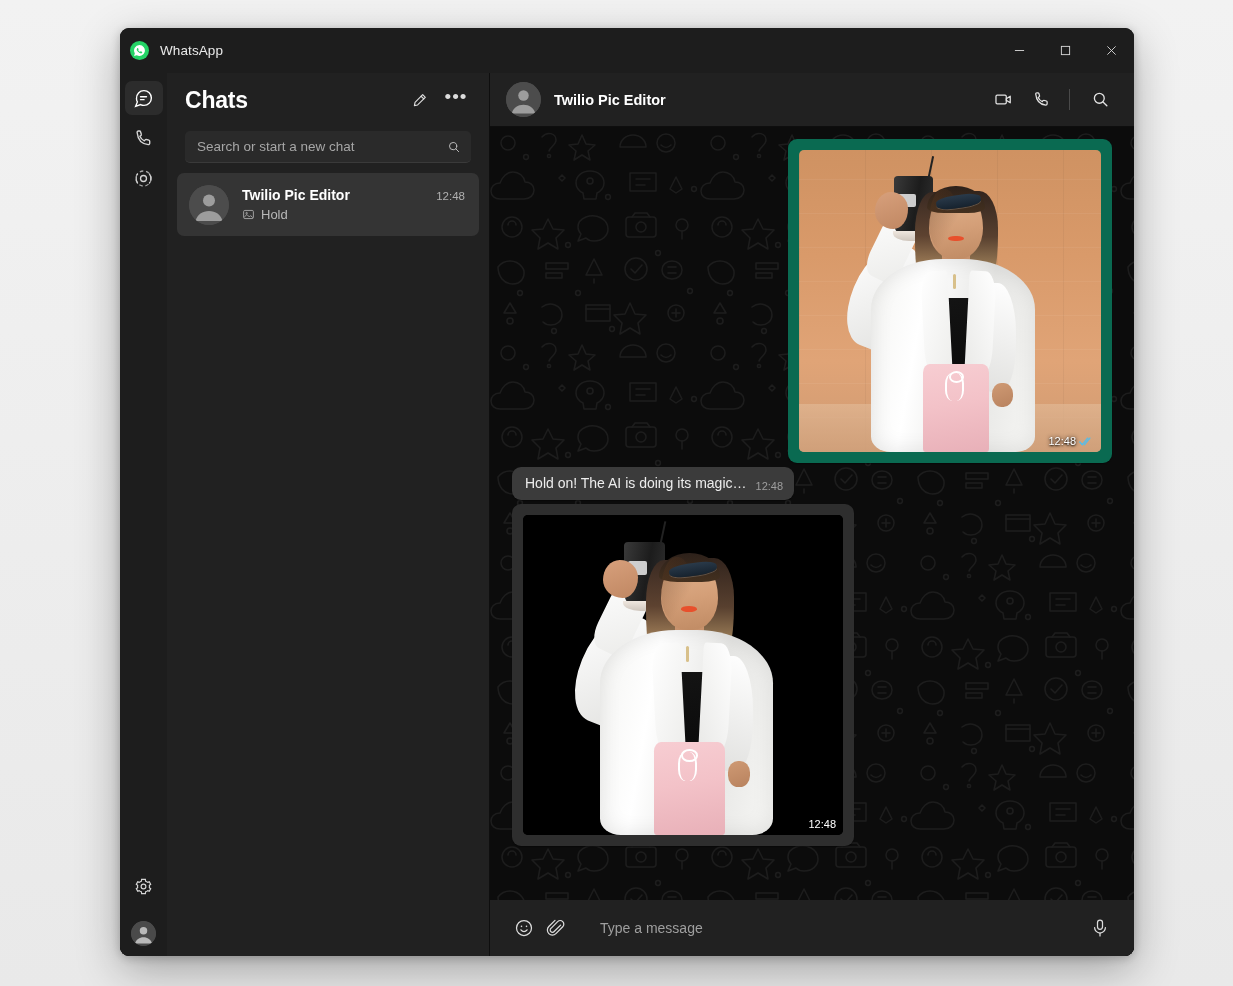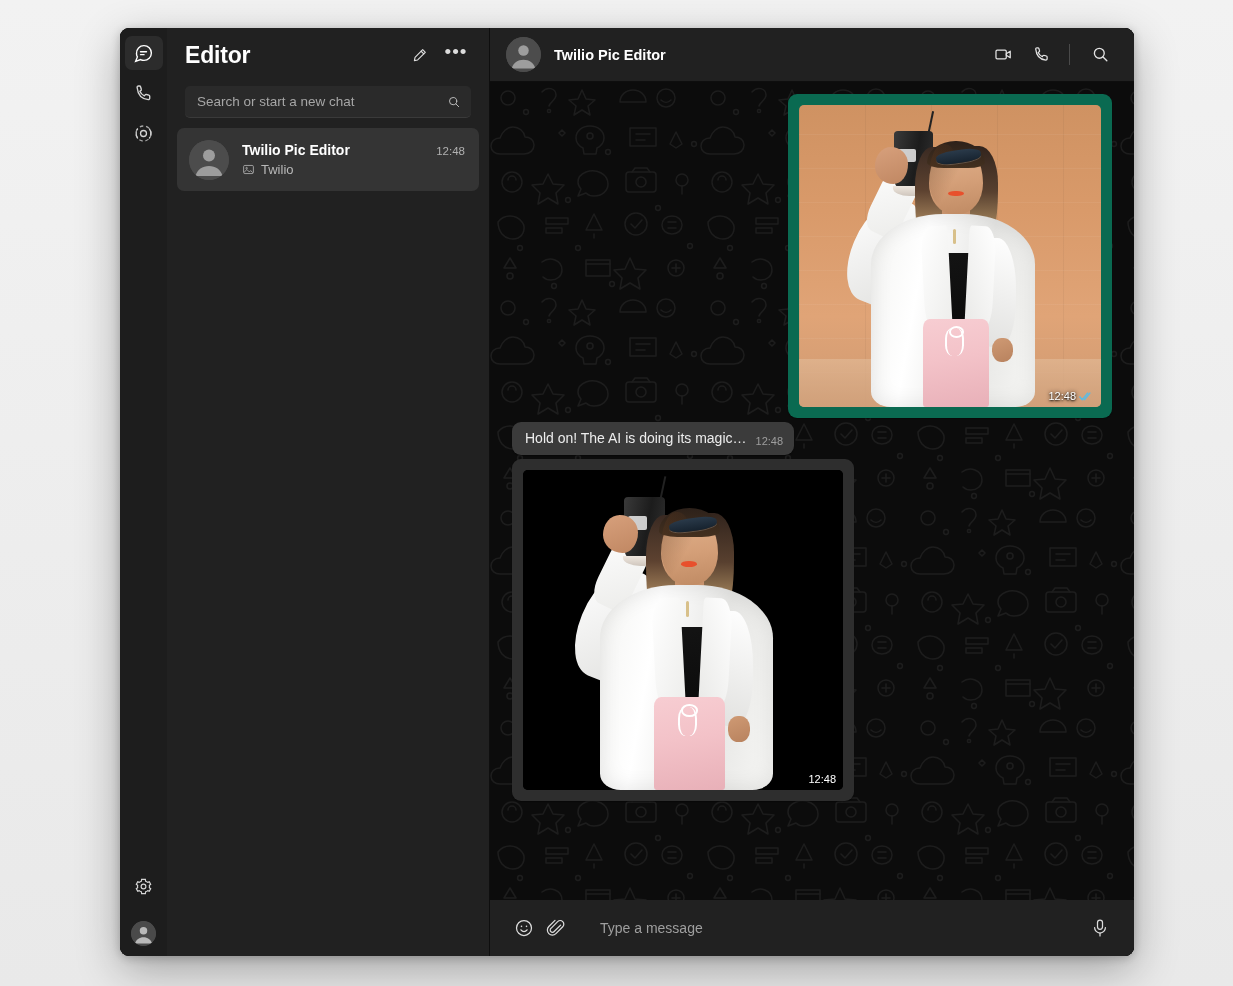--- a/index.html
+++ b/index.html
@@ -517,20 +517,46 @@
     border-radius: 45%;
   }
 </style>
 </head>
 <body>
 
 <div id="root">
 
   <div class="window">
 
+    <div class="titlebar">
+      <span class="wa-logo">
+        <svg viewBox="0 0 24 24" fill="#ffffff">
+            <path d="M12 2a10 10 0 0 0-8.6 15.1L2 22l5-1.3A10 10 0 1 0 12 2zm5.3 14.1c-.2.6-1.3 1.2-1.8 1.2-.5.1-1 .1-1.7-.1-.4-.1-.9-.3-1.5-.6-2.6-1.1-4.3-3.8-4.4-4-.1-.2-1-1.4-1-2.6s.6-1.8.9-2.1c.2-.2.5-.3.6-.3h.5c.2 0 .4 0 .6.4l.8 2c.1.2.1.4 0 .5l-.3.4-.3.3c-.1.1-.2.3-.1.5.1.2.6 1 1.3 1.6.9.8 1.6 1 1.8 1.1.2.1.4.1.5-.1l.7-.8c.2-.2.3-.2.5-.1l2 .9c.2.1.4.2.4.3.1.2.1.7-.1 1.2z"></path>
+          </svg>
+      </span>
+      <span class="app-title">WhatsApp</span>
+      <div class="win-controls">
+        <div class="win-btn">
+          <svg viewBox="0 0 12 12" stroke="currentColor" stroke-width="1" fill="none">
+              <line x1="1" y1="6" x2="11" y2="6"></line>
+            </svg>
+        </div>
+        <div class="win-btn">
+          <svg viewBox="0 0 12 12" stroke="currentColor" stroke-width="1" fill="none">
+              <rect x="1.5" y="1.5" width="9" height="9"></rect>
+            </svg>
+        </div>
+        <div class="win-btn close">
+          <svg viewBox="0 0 12 12" stroke="currentColor" stroke-width="1" fill="none">
+              <line x1="1.5" y1="1.5" x2="10.5" y2="10.5"></line>
+              <line x1="10.5" y1="1.5" x2="1.5" y2="10.5"></line>
+            </svg>
+        </div>
+      </div>
+    </div>
 
     <div class="body">
 
       <div class="rail">
         <div class="rail-btn active">
           <svg viewBox="0 0 24 24" fill="none" stroke="currentColor" stroke-width="1.6" stroke-linecap="round">
             <path d="M21 11.5a8.4 8.4 0 0 1-8.5 8.4 8.7 8.7 0 0 1-3.8-.9L3 21l2-5.1a8.3 8.3 0 0 1-1-4A8.4 8.4 0 0 1 12.5 3 8.4 8.4 0 0 1 21 11.5z"></path>
             <line x1="8.6" y1="10" x2="15.4" y2="10"></line>
               <line x1="8.6" y1="13.3" x2="12.6" y2="13.3"></line>
           </svg>
@@ -560,21 +586,21 @@
           <svg viewBox="0 0 40 40">
               <circle cx="20" cy="20" r="20" fill="#4a4a4a"></circle>
               <circle cx="20" cy="15.5" r="6" fill="#b9b9b9"></circle>
               <path d="M6.5 36c1.6-6.4 7-10 13.5-10s11.9 3.6 13.5 10z" fill="#b9b9b9"></path>
             </svg>
         </div>
       </div>
 
       <div class="pane">
         <div class="pane-header">
-          <span class="pane-title">Editor</span>
+          <span class="pane-title">Chats</span>
           <div class="pane-icon">
             <svg viewBox="0 0 24 24" fill="none" stroke="currentColor" stroke-width="1.6" stroke-linecap="round" stroke-linejoin="round">
               <path d="M16.5 3.8l3.7 3.7L9.4 18.3l-4.6.9.9-4.6z"></path>
               <path d="M14.3 6l3.7 3.7"></path>
             </svg>
           </div>
           <div class="pane-icon dots">•••</div>
         </div>
 
         <div class="search-wrap">
@@ -604,21 +630,21 @@
                 <span class="chat-time">12:48</span>
               </div>
               <div class="chat-row2">
                 <span class="chat-prev-icon">
                   <svg viewBox="0 0 24 24" fill="none" stroke="currentColor" stroke-width="1.7">
                     <rect x="3" y="4.5" width="18" height="15" rx="2.2"></rect>
                     <circle cx="8.5" cy="9.5" r="1.4"></circle>
                     <path d="M4 17l5-5 4.5 4.5L16 14l4 4"></path>
                   </svg>
                 </span>
-                <span class="chat-preview">Twilio</span>
+                <span class="chat-preview">Hold</span>
               </div>
             </div>
           </div>
         </div>
       </div>
 
       <div class="conv">
 
         <div class="conv-header">
           <div class="conv-avatar">

